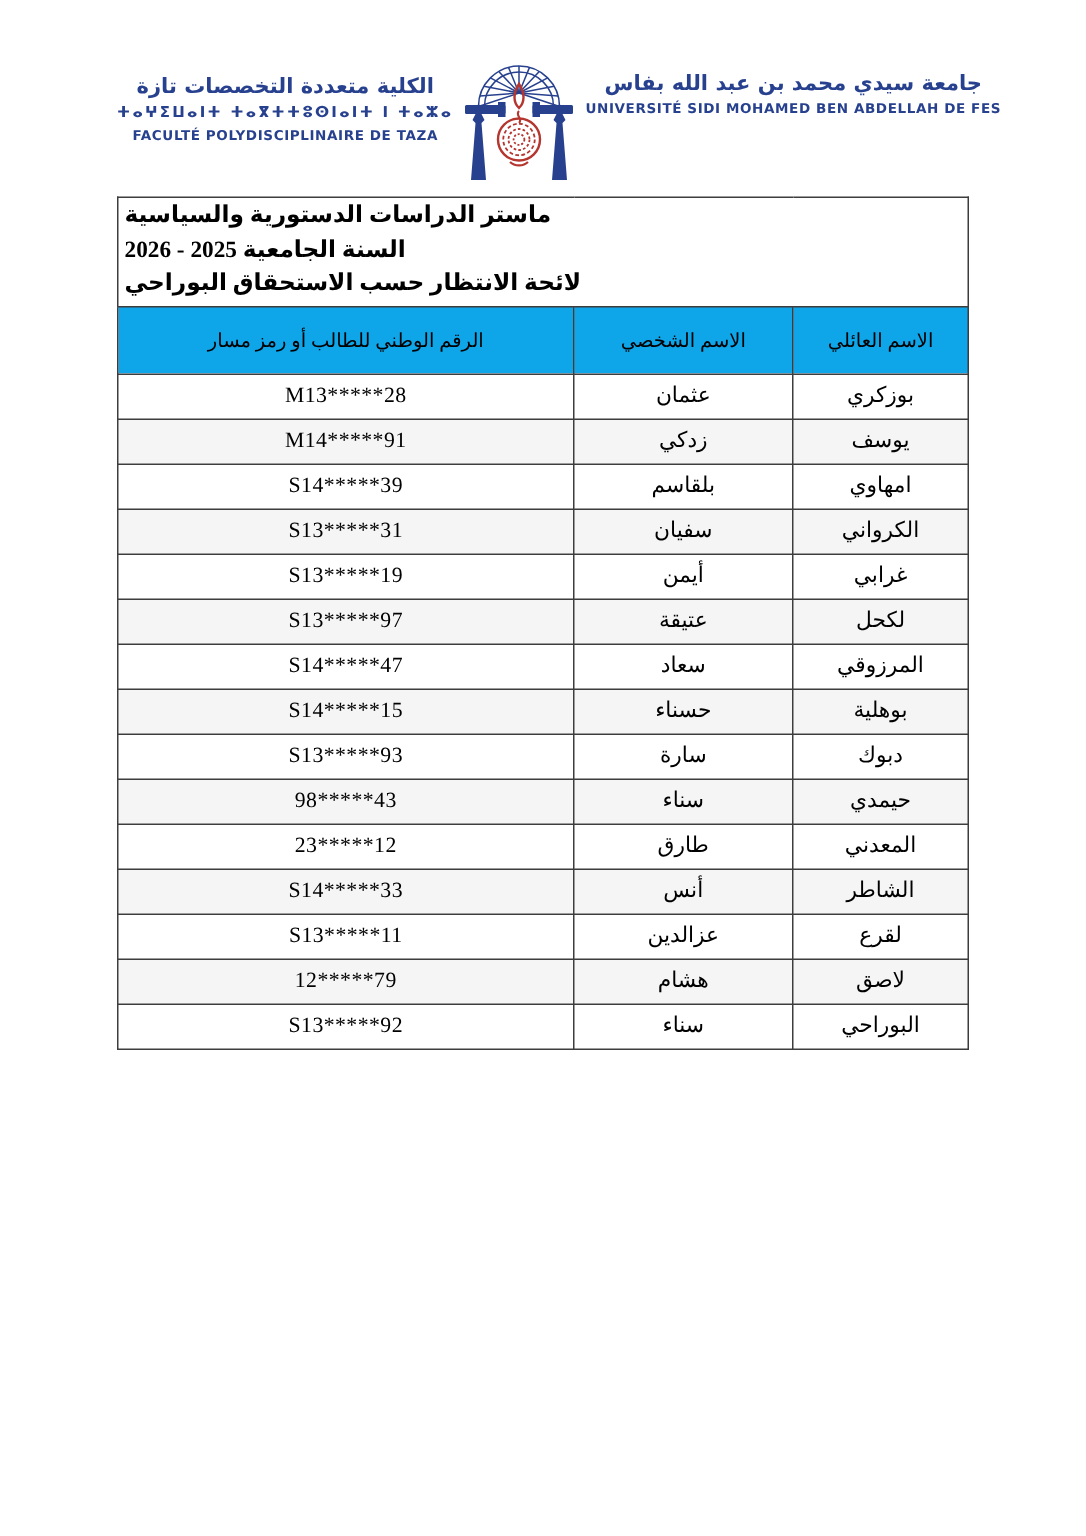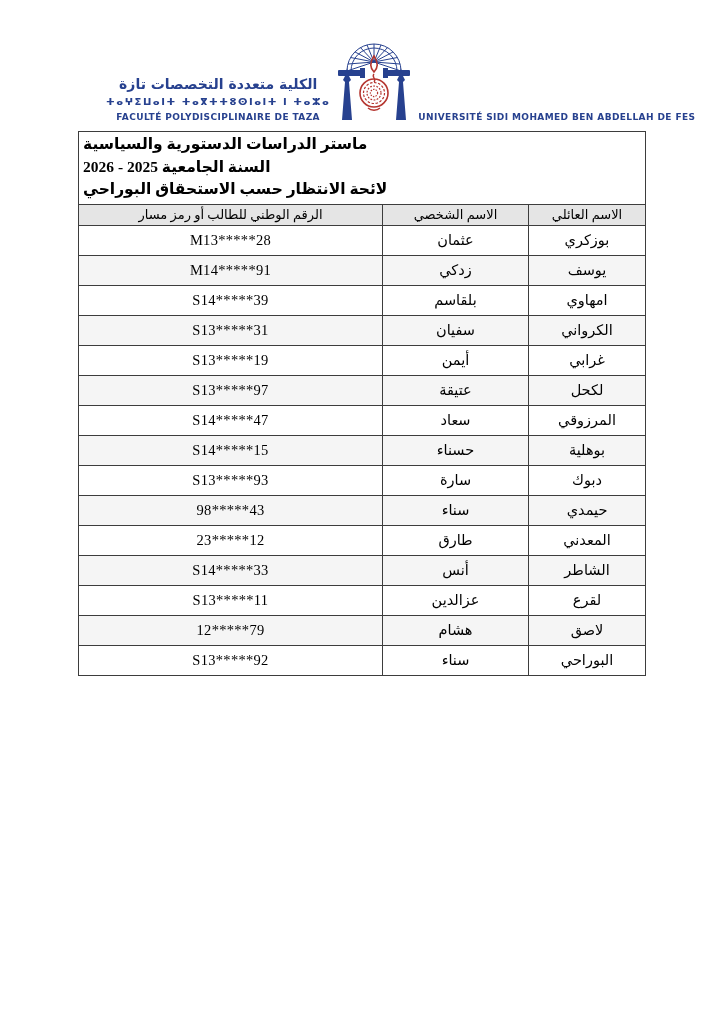--- a/index.html
+++ b/index.html
@@ -3,21 +3,21 @@
 <meta charset="utf-8">
 <style>
   html,body{margin:0;padding:0;}
   body{
     width:724px;height:1024px;background:#ffffff;position:relative;overflow:hidden;
     font-family:"Liberation Serif","DejaVu Sans",serif;color:#000;
   }
   
   .letterhead{
     position:absolute;top:42px;left:78px;width:568px;height:80px;
-    display:flex;justify-content:space-between;align-items:flex-end;margin-left:28px;
+    display:flex;justify-content:space-between;align-items:flex-start;
   }
   .org-block{text-align:center;line-height:1.15;}
   .org-block.faculty{width:240px;margin-top:8px;}
   .org-block.university{width:282px;margin-top:6px;}
   .org-ar{
     font-family:"DejaVu Sans","Liberation Sans",sans-serif;
     font-weight:bold;color:#27418f;font-size:14px;direction:rtl;white-space:nowrap;
   }
   .org-tif{
     font-family:"DejaVu Sans",sans-serif;
@@ -35,22 +35,22 @@
     position:absolute;top:131px;left:78px;width:567px;
     border-collapse:collapse;table-layout:fixed;direction:rtl;
   }
   table.waitlist td{border:1px solid #3d3d3d;}
   .title-cell{padding:1px 4px 3px 4px;background:#fff;}
   .title-line{
     text-align:left;font-weight:bold;font-size:15.5px;line-height:22.5px;
     direction:rtl;font-family:"Liberation Serif","DejaVu Sans",serif;
   }
   tr.head-row td{
-    background:#e5e5e5;height:20px;text-align:center;vertical-align:middle;
-    font-size:13px;direction:rtl;padding:0 2px;
+    background:#0ea5e9;height:20px;text-align:center;vertical-align:middle;
+    font-size:13px;direction:rtl;padding:12px 2px;
   }
   tr.data-row td{
     height:29px;text-align:center;vertical-align:middle;
     font-size:14.5px;padding:0 14px;background:#ffffff;
   }
   tr.data-row:nth-child(even) td{background:#f5f5f5;}
   td.id-cell{
     direction:ltr;font-family:"Liberation Serif",serif;font-size:15px;letter-spacing:.3px;
   }
 </style>
@@ -100,20 +100,21 @@
         <circle cx="44" cy="55" r="10.5" stroke-width="1.2" stroke-dasharray="2.5 1.6"></circle>
         <circle cx="44" cy="55" r="7" stroke-width="1.2" stroke-dasharray="1.8 1.4"></circle>
         <circle cx="44" cy="55" r="3.6" stroke-width="1.2" stroke-dasharray="1.4 1.2"></circle>
         <path d="M44,36 C41,39 47,41 44,44" stroke-width="1.4"></path>
         <path d="M38,70 C41,73 47,73 50,70" stroke-width="1.4"></path>
       </g>
     </svg>
   </div>
 
   <div class="org-block university">
+    <div class="org-ar">جامعة سيدي محمد بن عبد الله بفاس</div>
     <div class="org-fr">UNIVERSITÉ SIDI MOHAMED BEN ABDELLAH DE FES</div>
   </div>
 </div>
 
 <table class="waitlist">
   <colgroup>
     <col style="width:117px">
     <col style="width:146px">
     <col style="width:304px">
   </colgroup>

